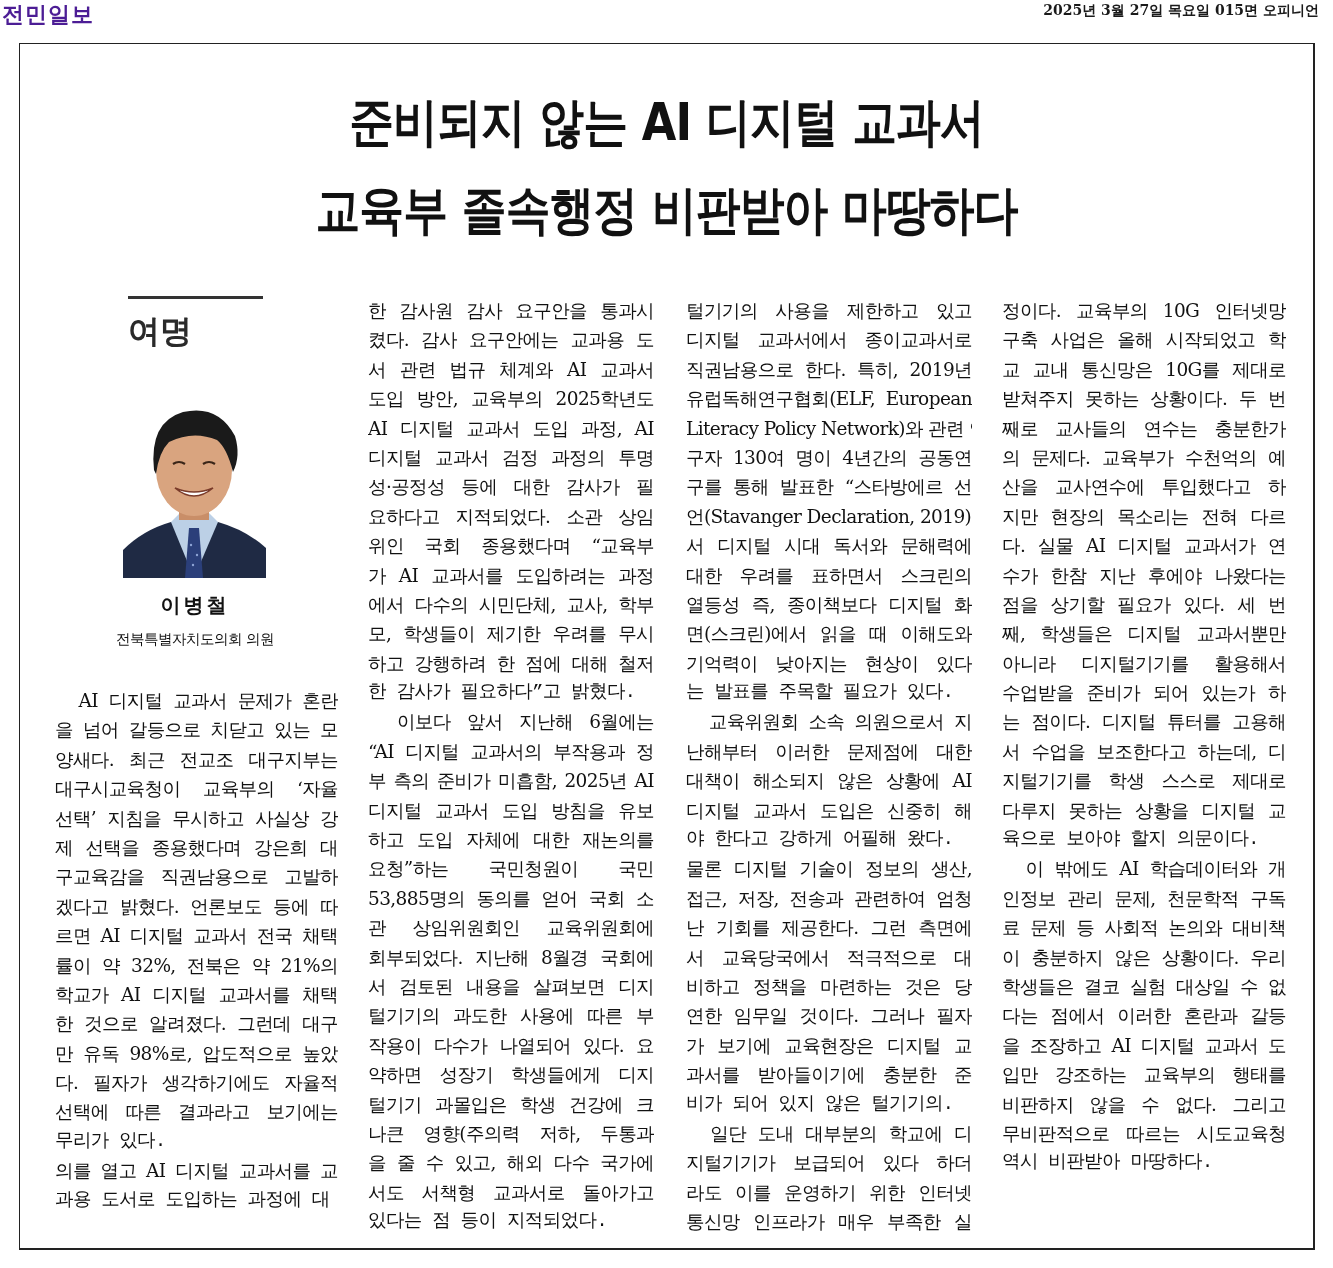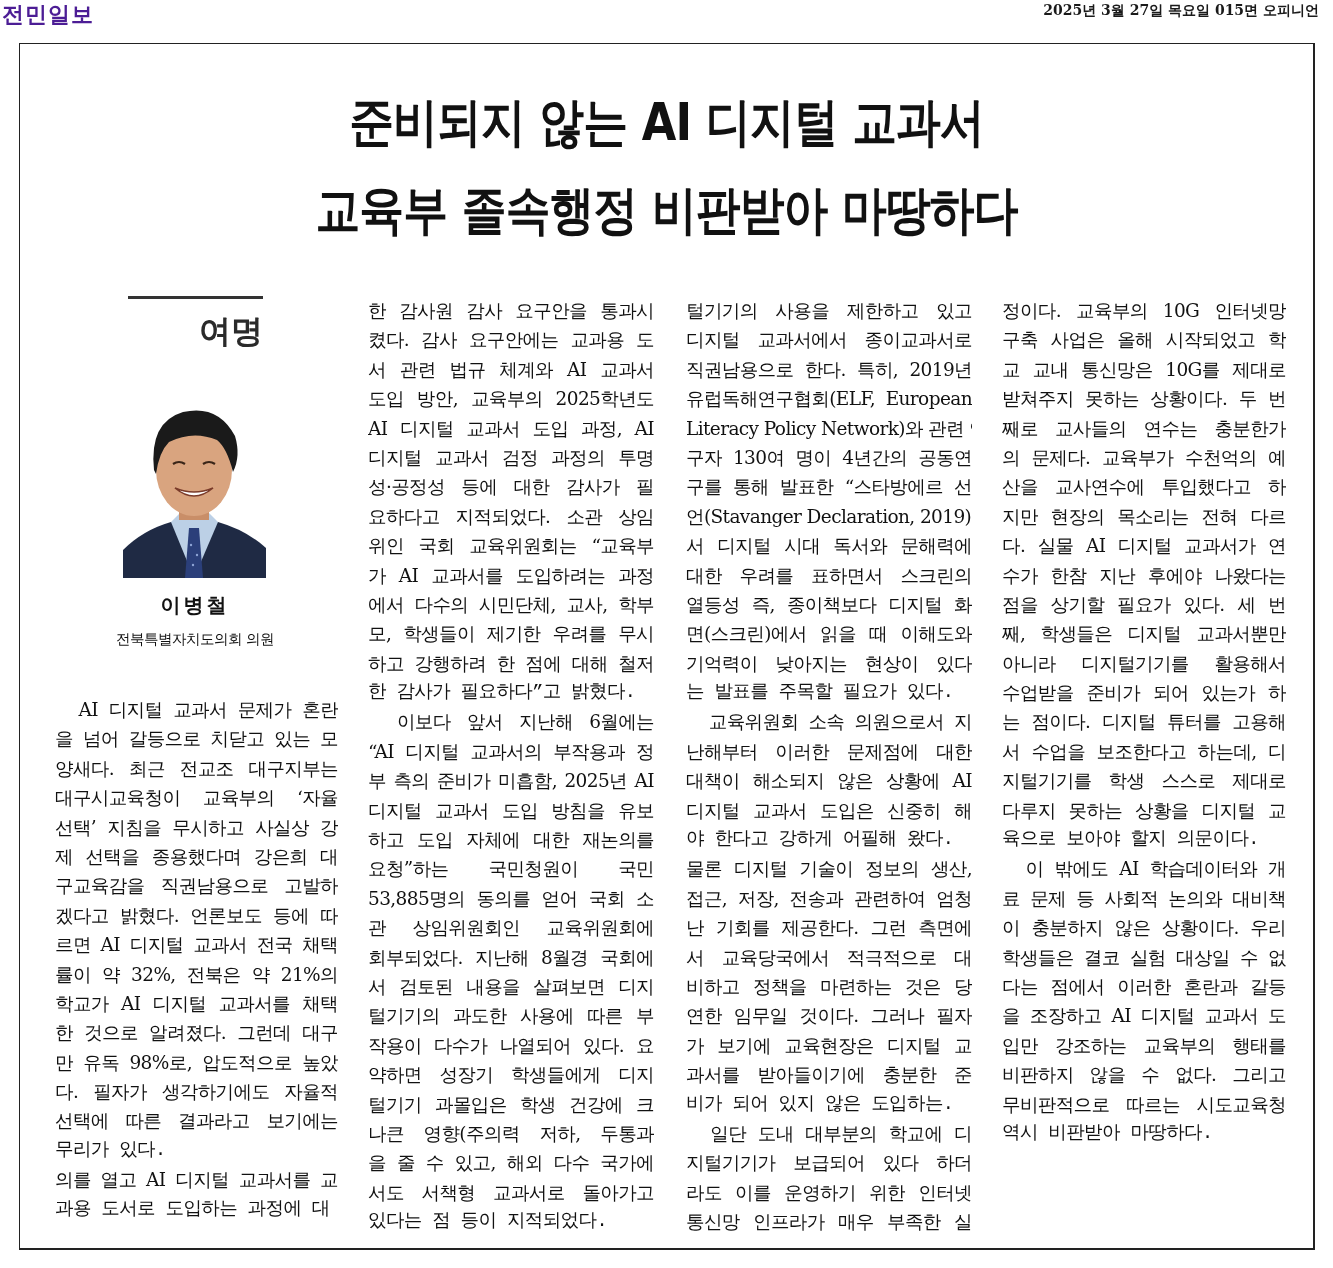--- a/index.html
+++ b/index.html
@@ -10,32 +10,32 @@
   .dateline { position:absolute; right:14px; top:2px; font-family:"DejaVu Serif", serif;
               font-weight:bold; font-size:14px; color:#1a1a1a; }
   .frame { position:absolute; left:19px; top:43px; width:1296px; height:1207px;
            border:1.5px solid #222; border-right-width:2px; border-bottom-width:2px; box-sizing:border-box; }
   .headline { position:absolute; left:0; width:1333px; text-align:center;
               font-family:"DejaVu Sans", sans-serif; font-weight:bold; color:#111;
               font-size:52px; letter-spacing:-1px; transform:scaleX(0.86); }
   .hl1 { top:88px; }
   .hl2 { top:176px; }
   .col-label-bar { position:absolute; left:128px; top:296px; width:135px; height:3px; background:#333; }
-  .col-label { position:absolute; left:128px; top:310px; width:135px; text-align:right;
+  .col-label { position:absolute; left:128px; top:310px; width:135px; text-align:left;
                font-family:"DejaVu Serif", serif; font-weight:bold; font-size:32px; color:#2a2a2a; }
   .photo { position:absolute; left:123px; top:400px; width:143px; height:178px; overflow:hidden; background:#fff; }
   .author-name { position:absolute; left:120px; top:592px; width:150px; text-align:center;
                  font-family:"DejaVu Sans", sans-serif; font-weight:bold; font-size:20px; letter-spacing:3px; }
   .author-title { position:absolute; left:90px; top:630px; width:210px; text-align:center;
                   font-family:"DejaVu Sans", sans-serif; font-size:14.5px; letter-spacing:-0.5px; }
   .col { position:absolute; font-size:18.5px; line-height:29.4px; text-align:justify;
          text-align-last:justify; letter-spacing:-0.6px; }
   .col .ln { display:block; height:29.4px; white-space:nowrap; overflow:hidden; text-align-last:justify; text-align:justify; }
   .col .ln.last { text-align-last:left;font-family:Liberation Mono, monospace; }
-  .col1 { left:55px; top:686px; width:283px;margin-top:9px; }
+  .col1 { left:55px; top:686px; width:283px; }
   .col2 { left:368px; top:296px; width:286px; }
   .col3 { left:686px; top:296px; width:286px; }
   .col4 { left:1002px; top:296px; width:284px; }
 </style>
 </head>
 <body>
 
 <div class="masthead">전민일보</div>
 <div class="dateline">2025년 3월 27일 목요일 015면 오피니언</div>
 
@@ -98,21 +98,21 @@
   </div>
 <div class="col col2">
     <span class="ln">한 감사원 감사 요구안을 통과시</span>
     <span class="ln">켰다. 감사 요구안에는 교과용 도</span>
     <span class="ln">서 관련 법규 체계와 AI 교과서</span>
     <span class="ln">도입 방안, 교육부의 2025학년도</span>
     <span class="ln">AI 디지털 교과서 도입 과정, AI</span>
     <span class="ln">디지털 교과서 검정 과정의 투명</span>
     <span class="ln">성·공정성 등에 대한 감사가 필</span>
     <span class="ln">요하다고 지적되었다. 소관 상임</span>
-    <span class="ln">위인 국회 교육위원회는 “교육부</span>
+    <span class="ln">위인 국회 종용했다며 “교육부</span>
     <span class="ln">가 AI 교과서를 도입하려는 과정</span>
     <span class="ln">에서 다수의 시민단체, 교사, 학부</span>
     <span class="ln">모, 학생들이 제기한 우려를 무시</span>
     <span class="ln">하고 강행하려 한 점에 대해 철저</span>
     <span class="ln last">한 감사가 필요하다”고 밝혔다.</span>
     <span class="ln">　이보다 앞서 지난해 6월에는</span>
     <span class="ln">“AI 디지털 교과서의 부작용과 정</span>
     <span class="ln">부 측의 준비가 미흡함, 2025년 AI</span>
     <span class="ln">디지털 교과서 도입 방침을 유보</span>
     <span class="ln">하고 도입 자체에 대한 재논의를</span>
@@ -151,21 +151,21 @@
     <span class="ln">디지털 교과서 도입은 신중히 해</span>
     <span class="ln last">야 한다고 강하게 어필해 왔다.</span>
     <span class="ln">물론 디지털 기술이 정보의 생산,</span>
     <span class="ln">접근, 저장, 전송과 관련하여 엄청</span>
     <span class="ln">난 기회를 제공한다. 그런 측면에</span>
     <span class="ln">서 교육당국에서 적극적으로 대</span>
     <span class="ln">비하고 정책을 마련하는 것은 당</span>
     <span class="ln">연한 임무일 것이다. 그러나 필자</span>
     <span class="ln">가 보기에 교육현장은 디지털 교</span>
     <span class="ln">과서를 받아들이기에 충분한 준</span>
-    <span class="ln last">비가 되어 있지 않은 도입하는.</span>
+    <span class="ln last">비가 되어 있지 않은 털기기의.</span>
     <span class="ln">　일단 도내 대부분의 학교에 디</span>
     <span class="ln">지털기기가 보급되어 있다 하더</span>
     <span class="ln">라도 이를 운영하기 위한 인터넷</span>
     <span class="ln">통신망 인프라가 매우 부족한 실</span>
   </div>
 <div class="col col4">
     <span class="ln">정이다. 교육부의 10G 인터넷망</span>
     <span class="ln">구축 사업은 올해 시작되었고 학</span>
     <span class="ln">교 교내 통신망은 10G를 제대로</span>
     <span class="ln">받쳐주지 못하는 상황이다. 두 번</span>
@@ -178,20 +178,21 @@
     <span class="ln">점을 상기할 필요가 있다. 세 번</span>
     <span class="ln">째, 학생들은 디지털 교과서뿐만</span>
     <span class="ln">아니라 디지털기기를 활용해서</span>
     <span class="ln">수업받을 준비가 되어 있는가 하</span>
     <span class="ln">는 점이다. 디지털 튜터를 고용해</span>
     <span class="ln">서 수업을 보조한다고 하는데, 디</span>
     <span class="ln">지털기기를 학생 스스로 제대로</span>
     <span class="ln">다루지 못하는 상황을 디지털 교</span>
     <span class="ln last">육으로 보아야 할지 의문이다.</span>
     <span class="ln">　이 밖에도 AI 학습데이터와 개</span>
+    <span class="ln">인정보 관리 문제, 천문학적 구독</span>
     <span class="ln">료 문제 등 사회적 논의와 대비책</span>
     <span class="ln">이 충분하지 않은 상황이다. 우리</span>
     <span class="ln">학생들은 결코 실험 대상일 수 없</span>
     <span class="ln">다는 점에서 이러한 혼란과 갈등</span>
     <span class="ln">을 조장하고 AI 디지털 교과서 도</span>
     <span class="ln">입만 강조하는 교육부의 행태를</span>
     <span class="ln">비판하지 않을 수 없다. 그리고</span>
     <span class="ln">무비판적으로 따르는 시도교육청</span>
     <span class="ln last">역시 비판받아 마땅하다.</span>
   </div>

